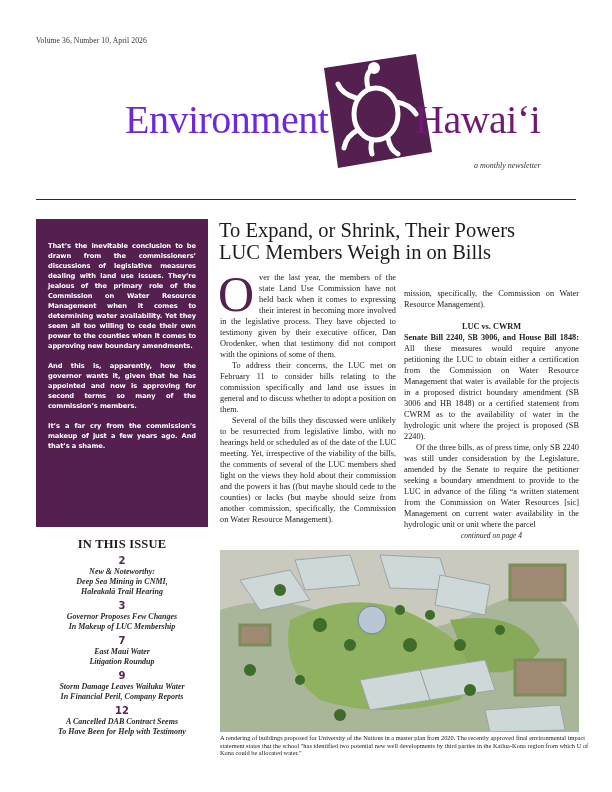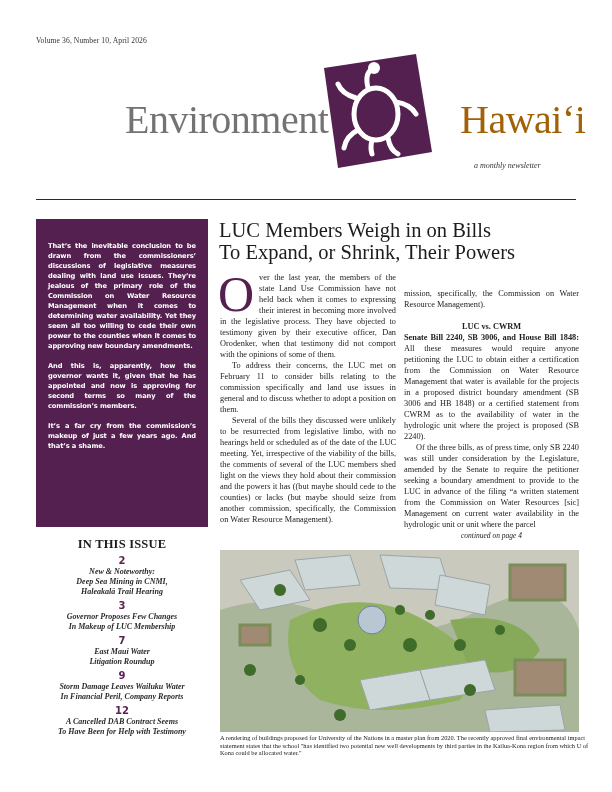--- a/index.html
+++ b/index.html
@@ -1,22 +1,22 @@
 <!DOCTYPE html>
 <html><head>
 <meta charset="utf-8">
 <style>
   html, body { margin: 0; padding: 0; background: #ffffff; }
   body { width: 612px; height: 792px; position: relative; overflow: hidden; font-family: "Liberation Serif", "DejaVu Serif", serif; color: #1c1c1c; }
   .abs { position: absolute; }
 
   .issue-line { left: 36px; top: 36px; font-size: 7.6px; color: #333; letter-spacing: 0.1px; }
 
-  .mast-left { left: 125px; top: 100px; font-size: 40px; letter-spacing: -0.5px; color: #737373; line-height: 1; }
-  .mast-right { left: 460px; top: 100px; font-size: 40px; letter-spacing: -0.5px; color: #a16207; line-height: 1; }
+  .mast-left { left: 125px; top: 100px; font-size: 40px; letter-spacing: -0.5px; color: #6d28d9; line-height: 1; }
+  .mast-right { left: 415px; top: 100px; font-size: 40px; letter-spacing: -0.5px; color: #701a75; line-height: 1; }
   .tagline { left: 474px; top: 161px; font-size: 8px; font-style: italic; color: #333; }
 
   .logo { left: 316px; top: 54px; width: 118px; height: 118px; }
 
   .rule { left: 36px; top: 199px; width: 540px; height: 0; border-top: 1.2px solid #2a2a2a; }
 
   .sidebar { left: 36px; top: 219px; width: 172px; height: 308px; background: #53204f; color: #fff; box-sizing: border-box; padding: 14px 12px 10px 12px; }
   .sidebar-title { font-family: "Liberation Serif", serif; font-style: italic; font-size: 17px; text-align: center; line-height: 17px; margin-bottom: 8px; }
   .sidebar p { font-family: "DejaVu Sans", sans-serif; font-weight: bold; font-size: 6.7px; line-height: 10px; margin: 0 0 10px 0; text-align: justify; letter-spacing: -0.1px; }
 
@@ -98,22 +98,22 @@
     <div class="toc-text">In Financial Peril, Company Reports</div>
   </div>
   <div class="toc-item">
     <div class="toc-num">12</div>
     <div class="toc-text">A Cancelled DAB Contract Seems</div>
     <div class="toc-text">To Have Been for Help with Testimony</div>
   </div>
 </div>
 
 <div class="abs headline">
+  <div>To Expand, or Shrink, Their Powers</div>
   <div>LUC Members Weigh in on Bills</div>
-  <div>To Expand, or Shrink, Their Powers</div>
 </div>
 
 <div class="abs col col1">
   <p><span class="dropcap">O</span><span>ver the last year, the members of the state Land Use Commission have not held back when it comes to expressing their interest in becoming more involved in the legislative process. They have objected to testimony given by their executive officer, Dan Orodenker, when that testimony did not comport with the opinions of some of them.</span></p>
   <p class="indent">To address their concerns, the LUC met on February 11 to consider bills relating to the commission specifically and land use issues in general and to discuss whether to adopt a position on them.</p>
   <p class="indent" style="height:110px;overflow:hidden;">Several of the bills they discussed were unlikely to be resurrected from legislative limbo, with no hearings held or scheduled as of the date of the LUC meeting. Yet, irrespective of the viability of the bills, the comments of several of the LUC members shed light on the views they hold about their commission and the powers it has ((but maybe should cede to the counties)  or lacks (but maybe should seize from another commission, specifically, the Commission on Water Resource Management).</p>
 </div>
 
 <div class="abs col col2">
   <p>mission, specifically, the Commission on Water Resource Management).</p>

